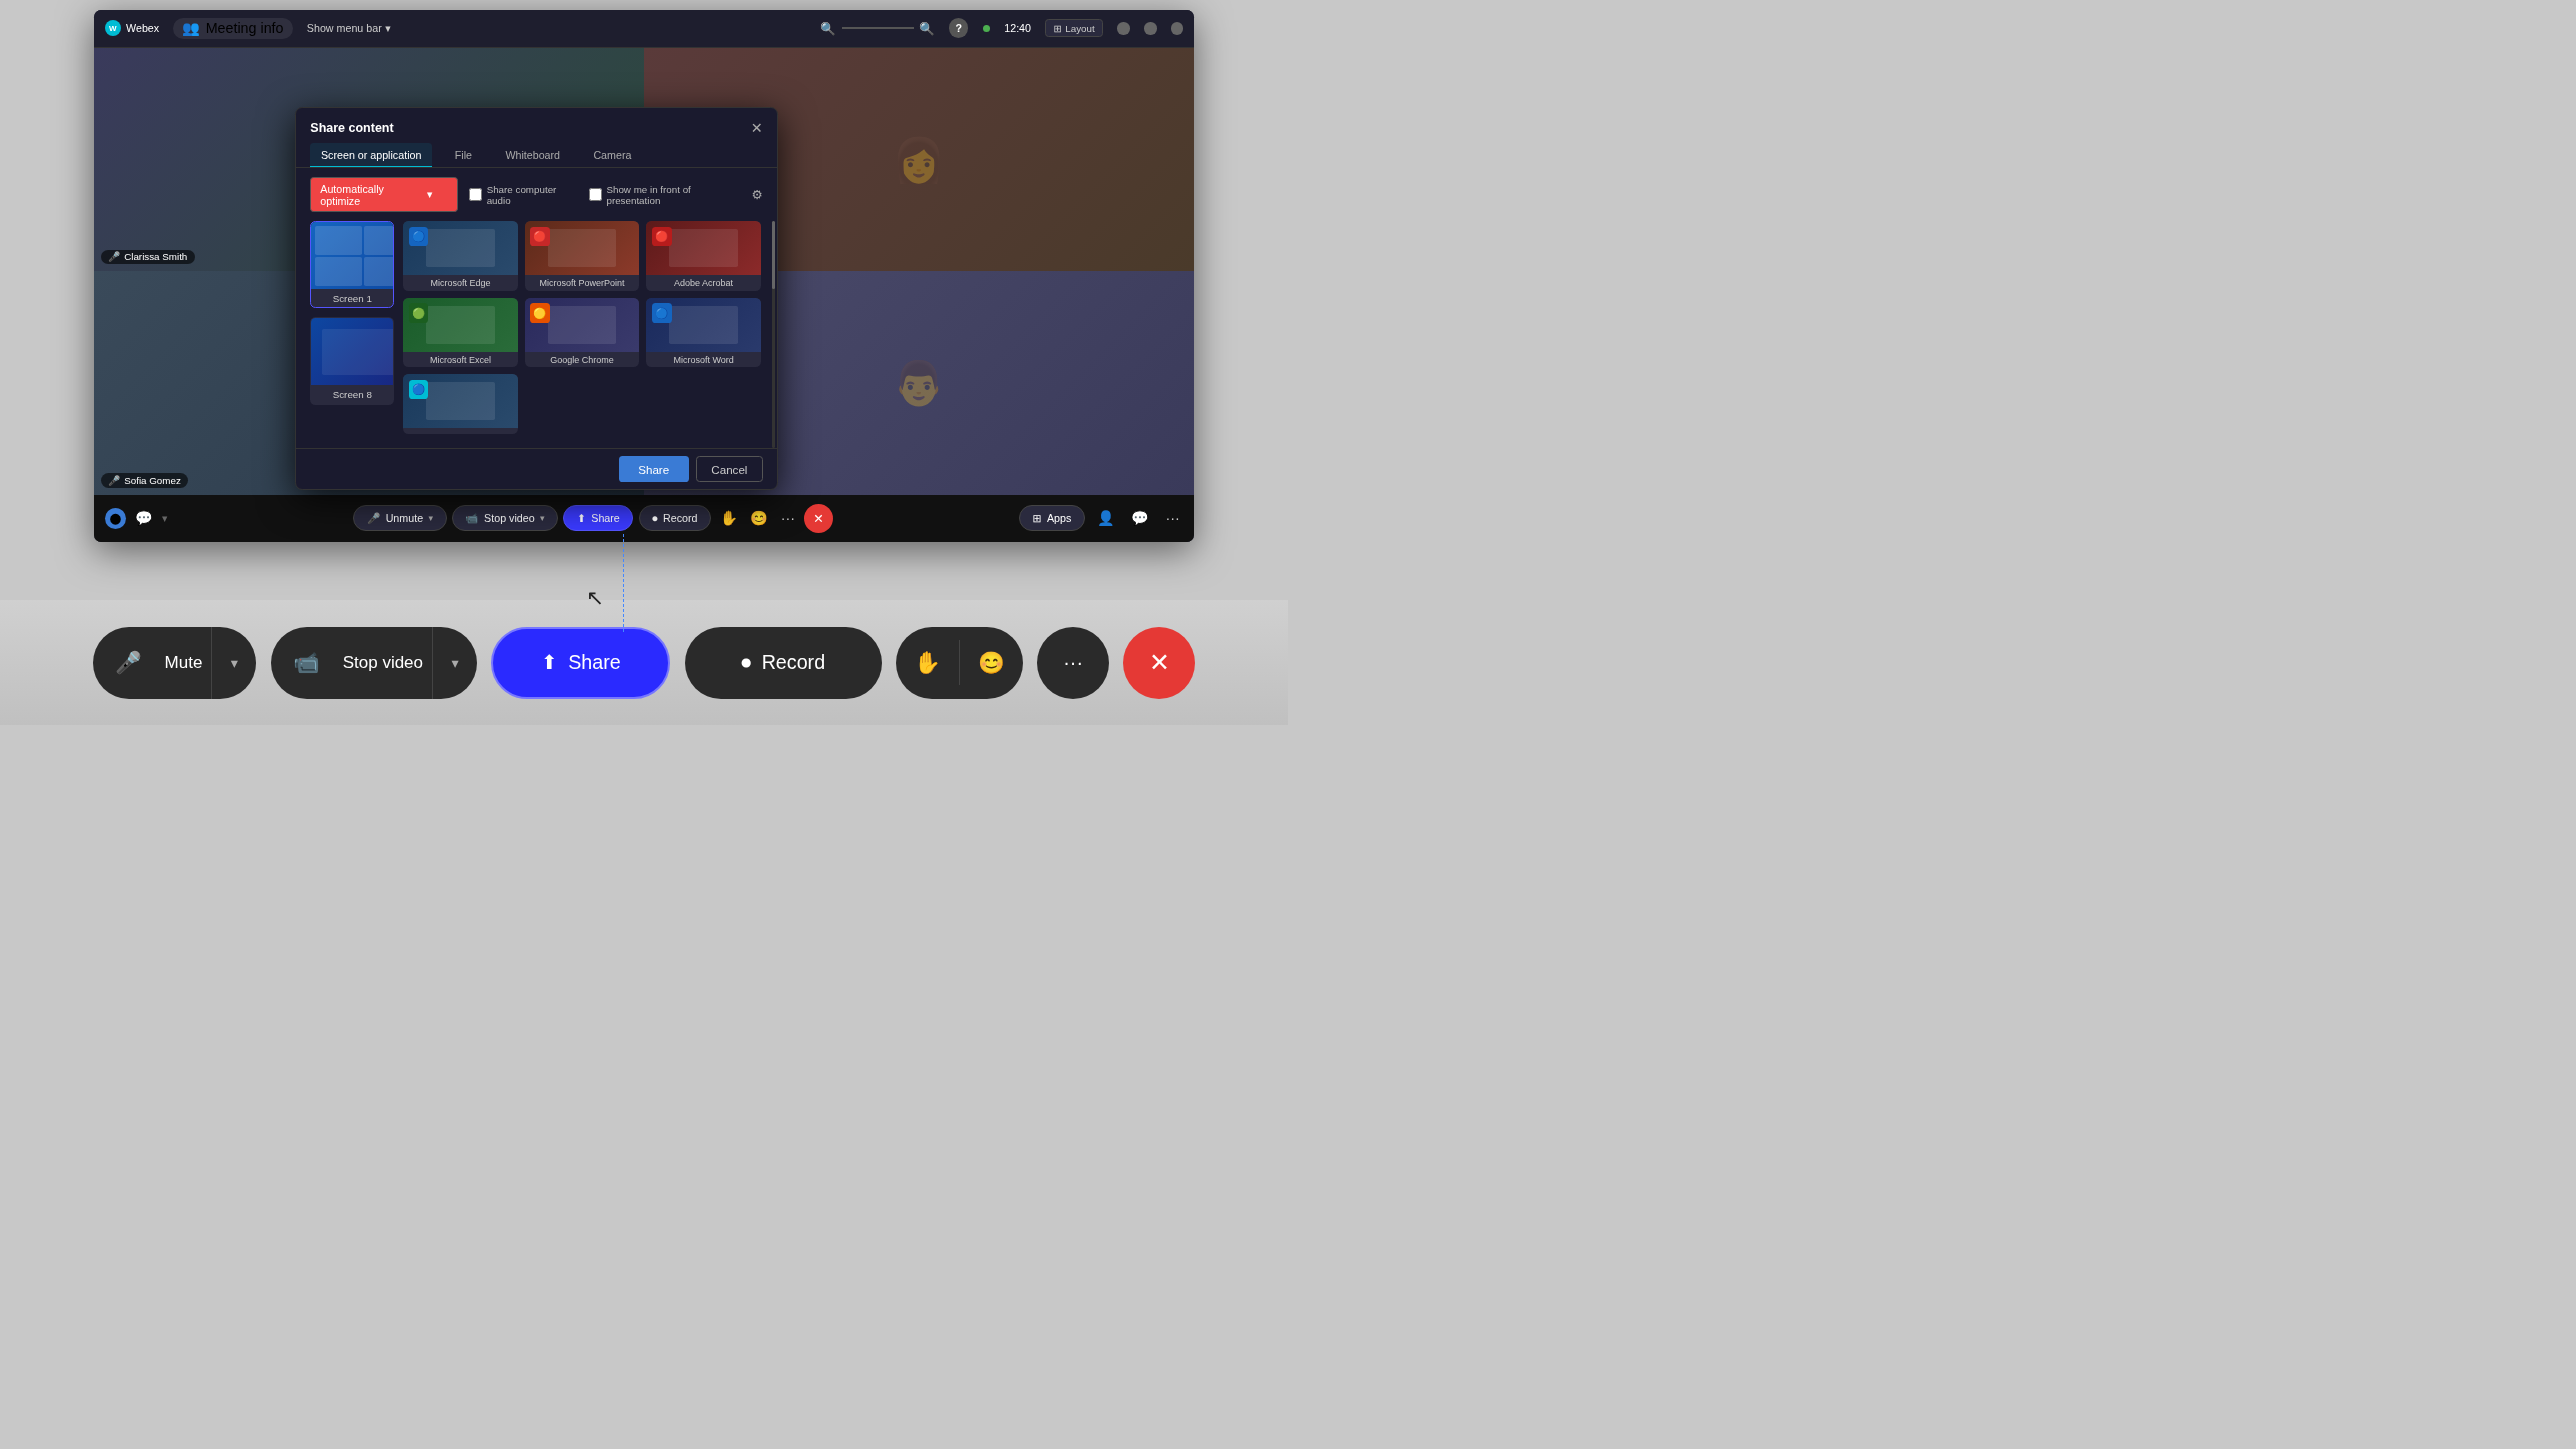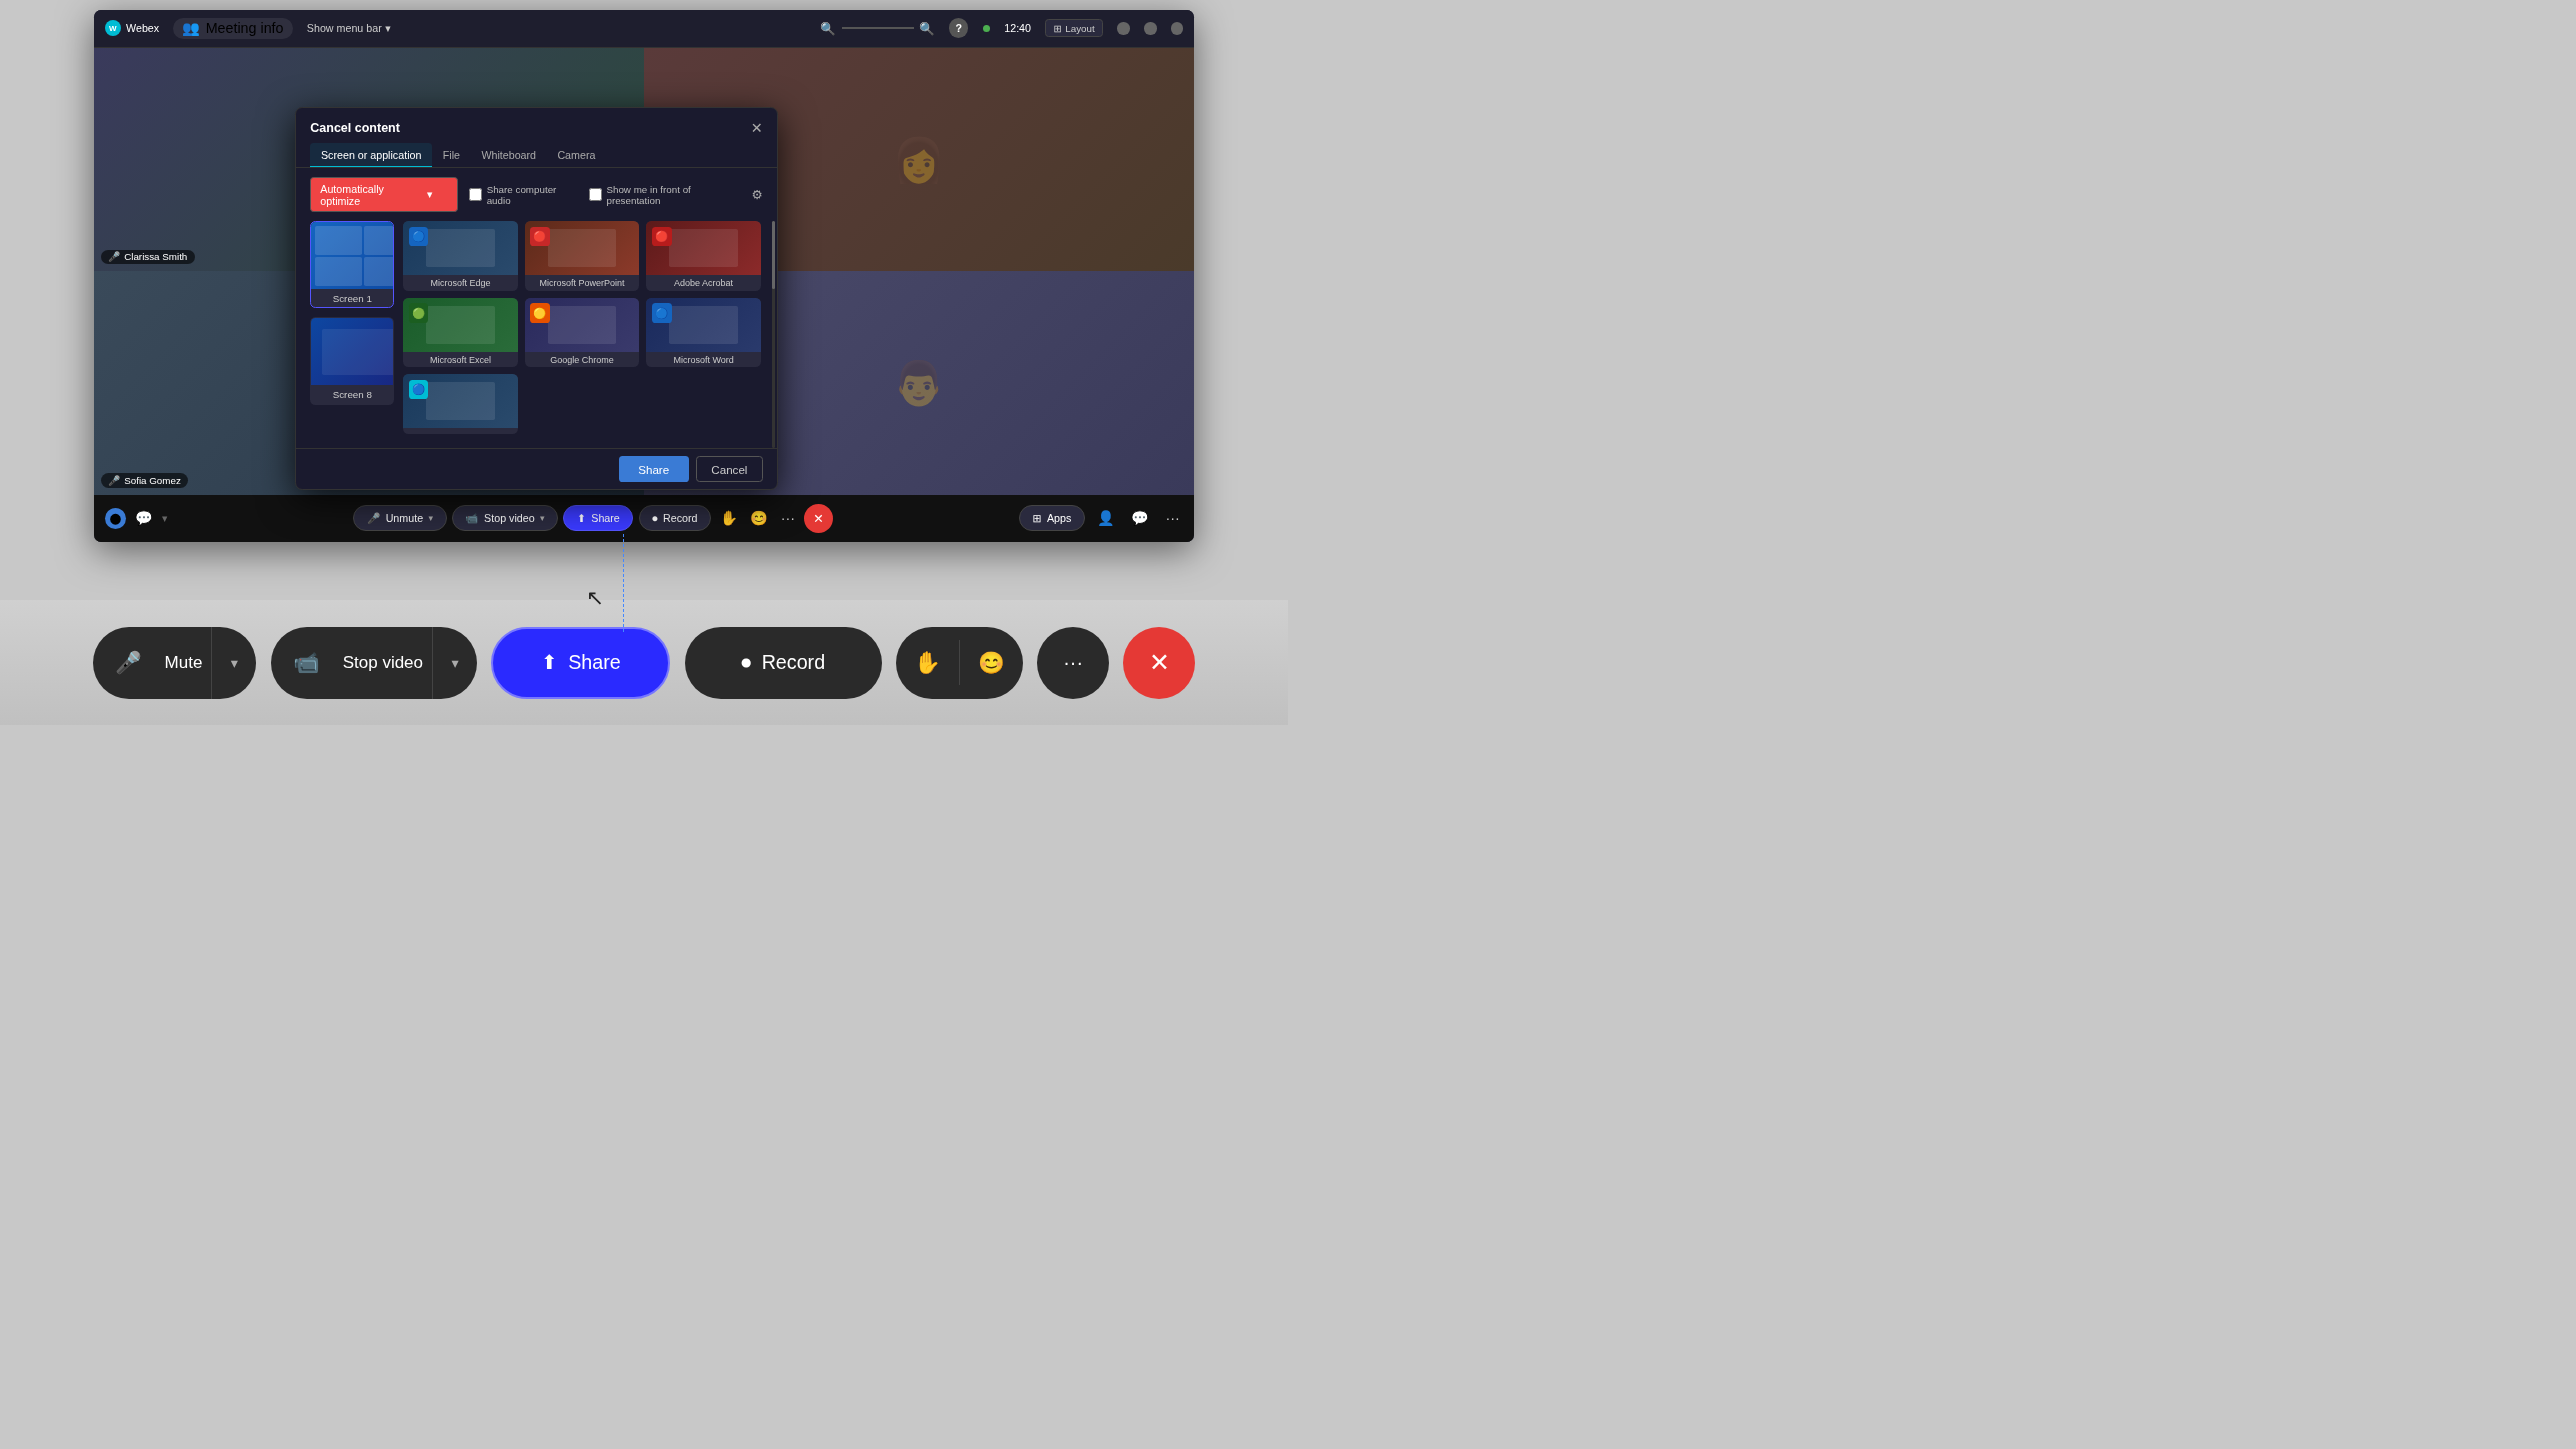--- a/index.html
+++ b/index.html
@@ -255,21 +255,21 @@
     }
     .dialog-close {
       background: transparent;
       border: none;
       color: #aaa;
       font-size: 14.3px;
       cursor: pointer;
     }
     .dialog-tabs {
       display: flex;
-      gap: 0;
+      gap: 12px;
       padding: 7.2px 14.3px 0;
       border-bottom: 0.9px solid #333;
     }
     .dialog-tab {
       color: #aaa;
       font-size: 10.7px;
       padding: 5.4px 10.7px;
       cursor: pointer;
       border-bottom: 1.8px solid transparent;
     }
@@ -741,21 +741,21 @@
         ⊞ <span>Apps</span>
       </button>
       <button class="tb-icon-btn">👤</button>
       <button class="tb-icon-btn">💬</button>
       <button class="tb-icon-btn">···</button>
     </div>
   </div>
 
   <div class="share-dialog">
     <div class="dialog-header">
-      <span class="dialog-title">Cancel content</span>
+      <span class="dialog-title">Share content</span>
       <button class="dialog-close">✕</button>
     </div>
     <div class="dialog-tabs">
       <div class="dialog-tab active">
         <span>Screen or application</span>
       </div>
       <div class="dialog-tab">
         <span>File</span>
       </div>
       <div class="dialog-tab">

